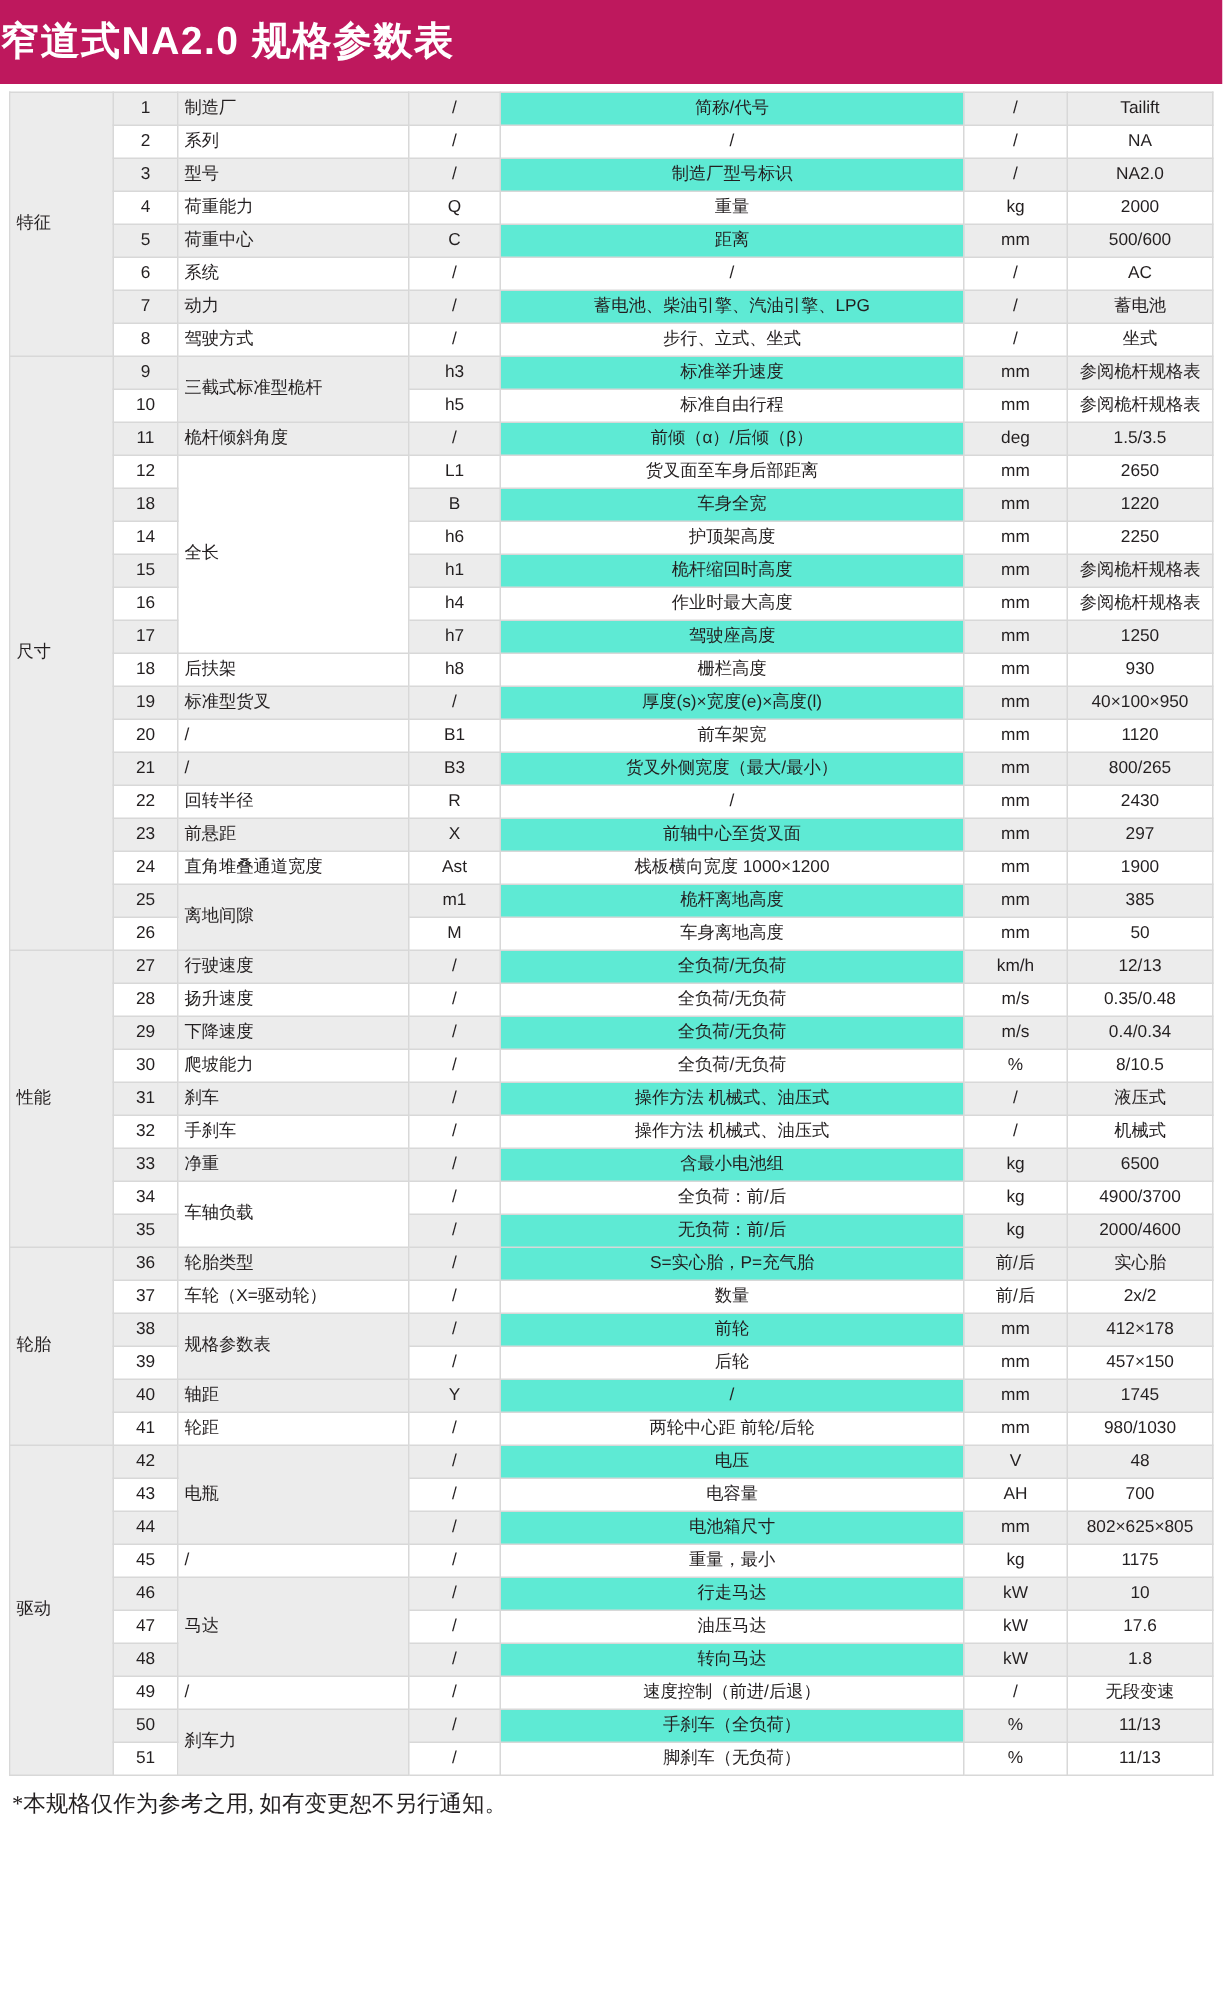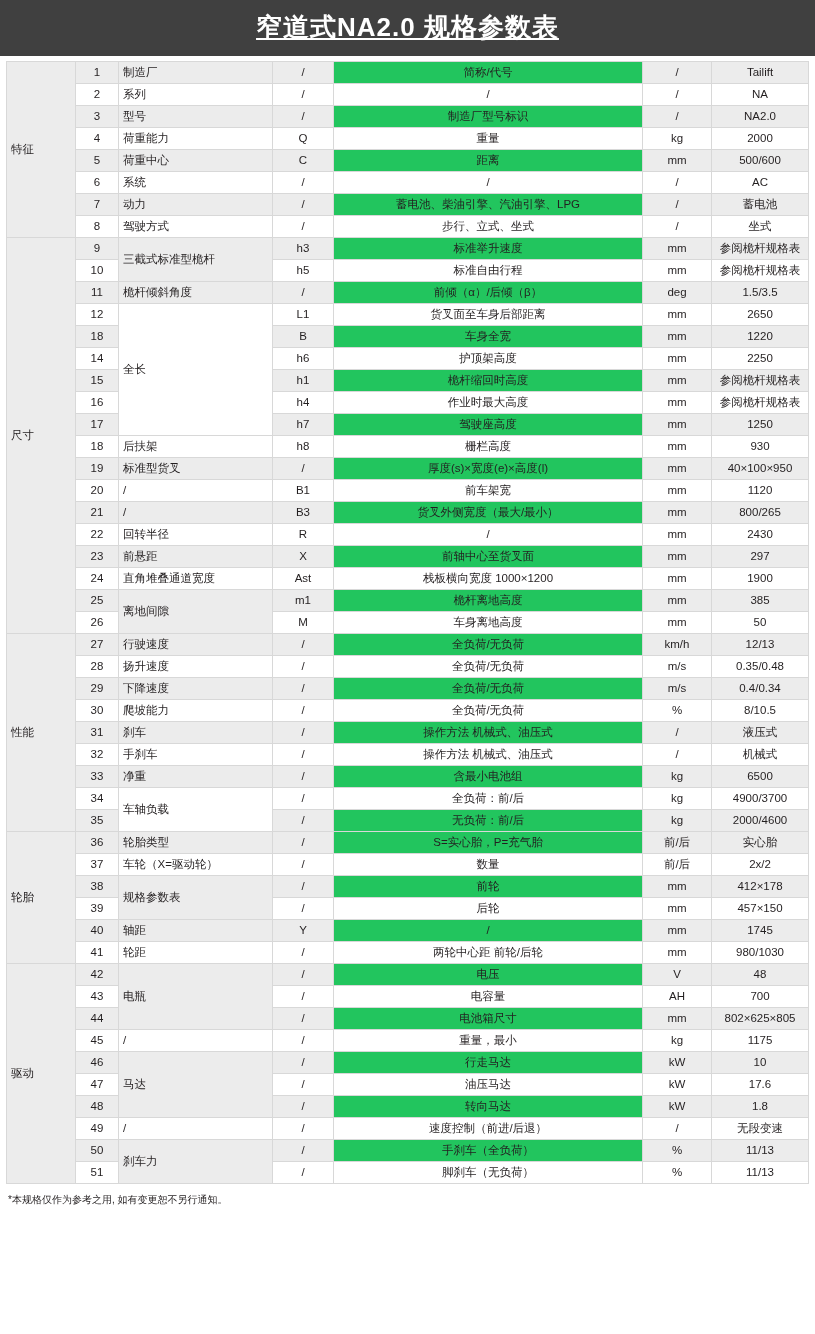--- a/index.html
+++ b/index.html
@@ -12,29 +12,28 @@
     height: 1334px;
     font-family: "Liberation Sans", "DejaVu Sans", sans-serif;
     color: #231f20;
   }
   .page {
     width: 815px;
     box-sizing: border-box;
     padding: 0;
   }
   .title-bar {
-    background: #404040;
+    background: #be185d;
     color: #ffffff;
-    text-align: center;
+    text-align: left;
     font-size: 26px;
     font-weight: bold;
     letter-spacing: 1px;
     padding: 10px 0 11px 0;
     margin: 0 0 5px 0;
-    text-decoration: underline;
   }
   table.spec {
     border-collapse: collapse;
     width: 803px;
     margin: 0 6px;
     table-layout: fixed;
   }
   table.spec td {
     border: 1px solid #d8d8d8;
     font-size: 11.5px;
@@ -61,21 +60,21 @@
     background: #ececec;
   }
   td.c2 {
     width: 52px;
     text-align: center;
     background: #ececec;
   }
   td.c3 {
     width: 300px;
     text-align: center;
-    background: #22c55e;
+    background: #5eead4;
   }
   td.c4 {
     width: 60px;
     text-align: center;
     background: #ececec;
   }
   td.c5 {
     padding-left: 9px;
     text-align: center;
     background: #ececec;
@@ -91,23 +90,24 @@
   .grp-sep td {
     border-top: 2px solid #999999;
   }
   .last-row td {
     border-bottom: 2px solid #999999;
   }
   td.edge-r {
     border-right: 2px solid #999999;
   }
   .footnote {
-    font-size: 10px;
+    font-size: 15px;
     color: #231f20;
     margin: 9px 0 12px 8px;
+    font-family: Liberation Serif, serif;
   }
 </style>
 </head>
 <body>
 
 <div class="page">
   <div class="title-bar">窄道式NA2.0 规格参数表</div>
   <table class="spec">
     <tbody id="tbody">
         <tr class="grp-sep">

